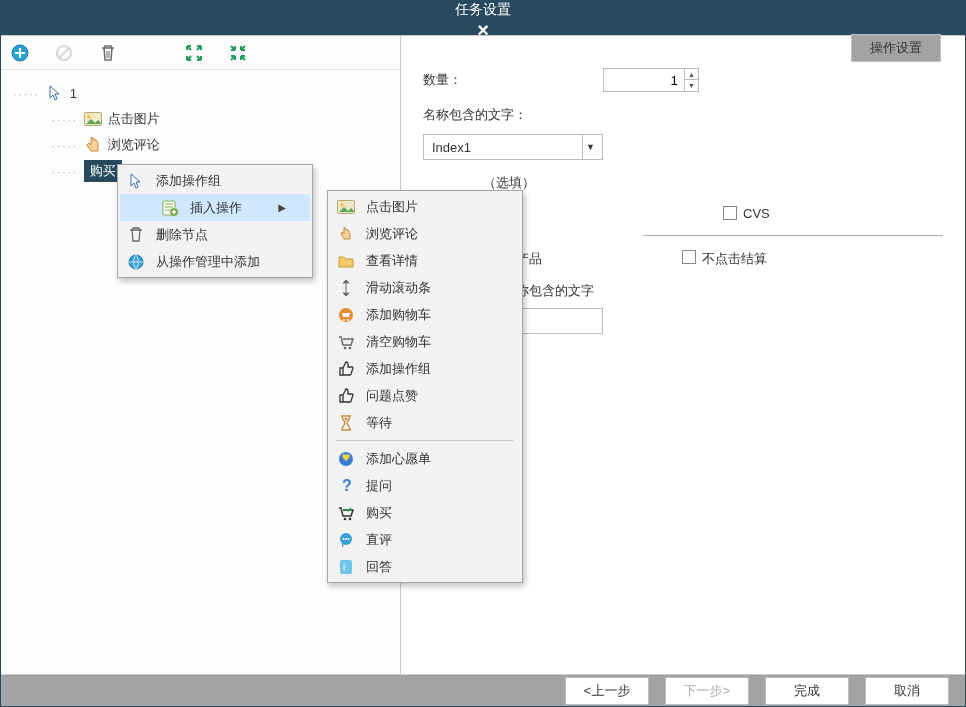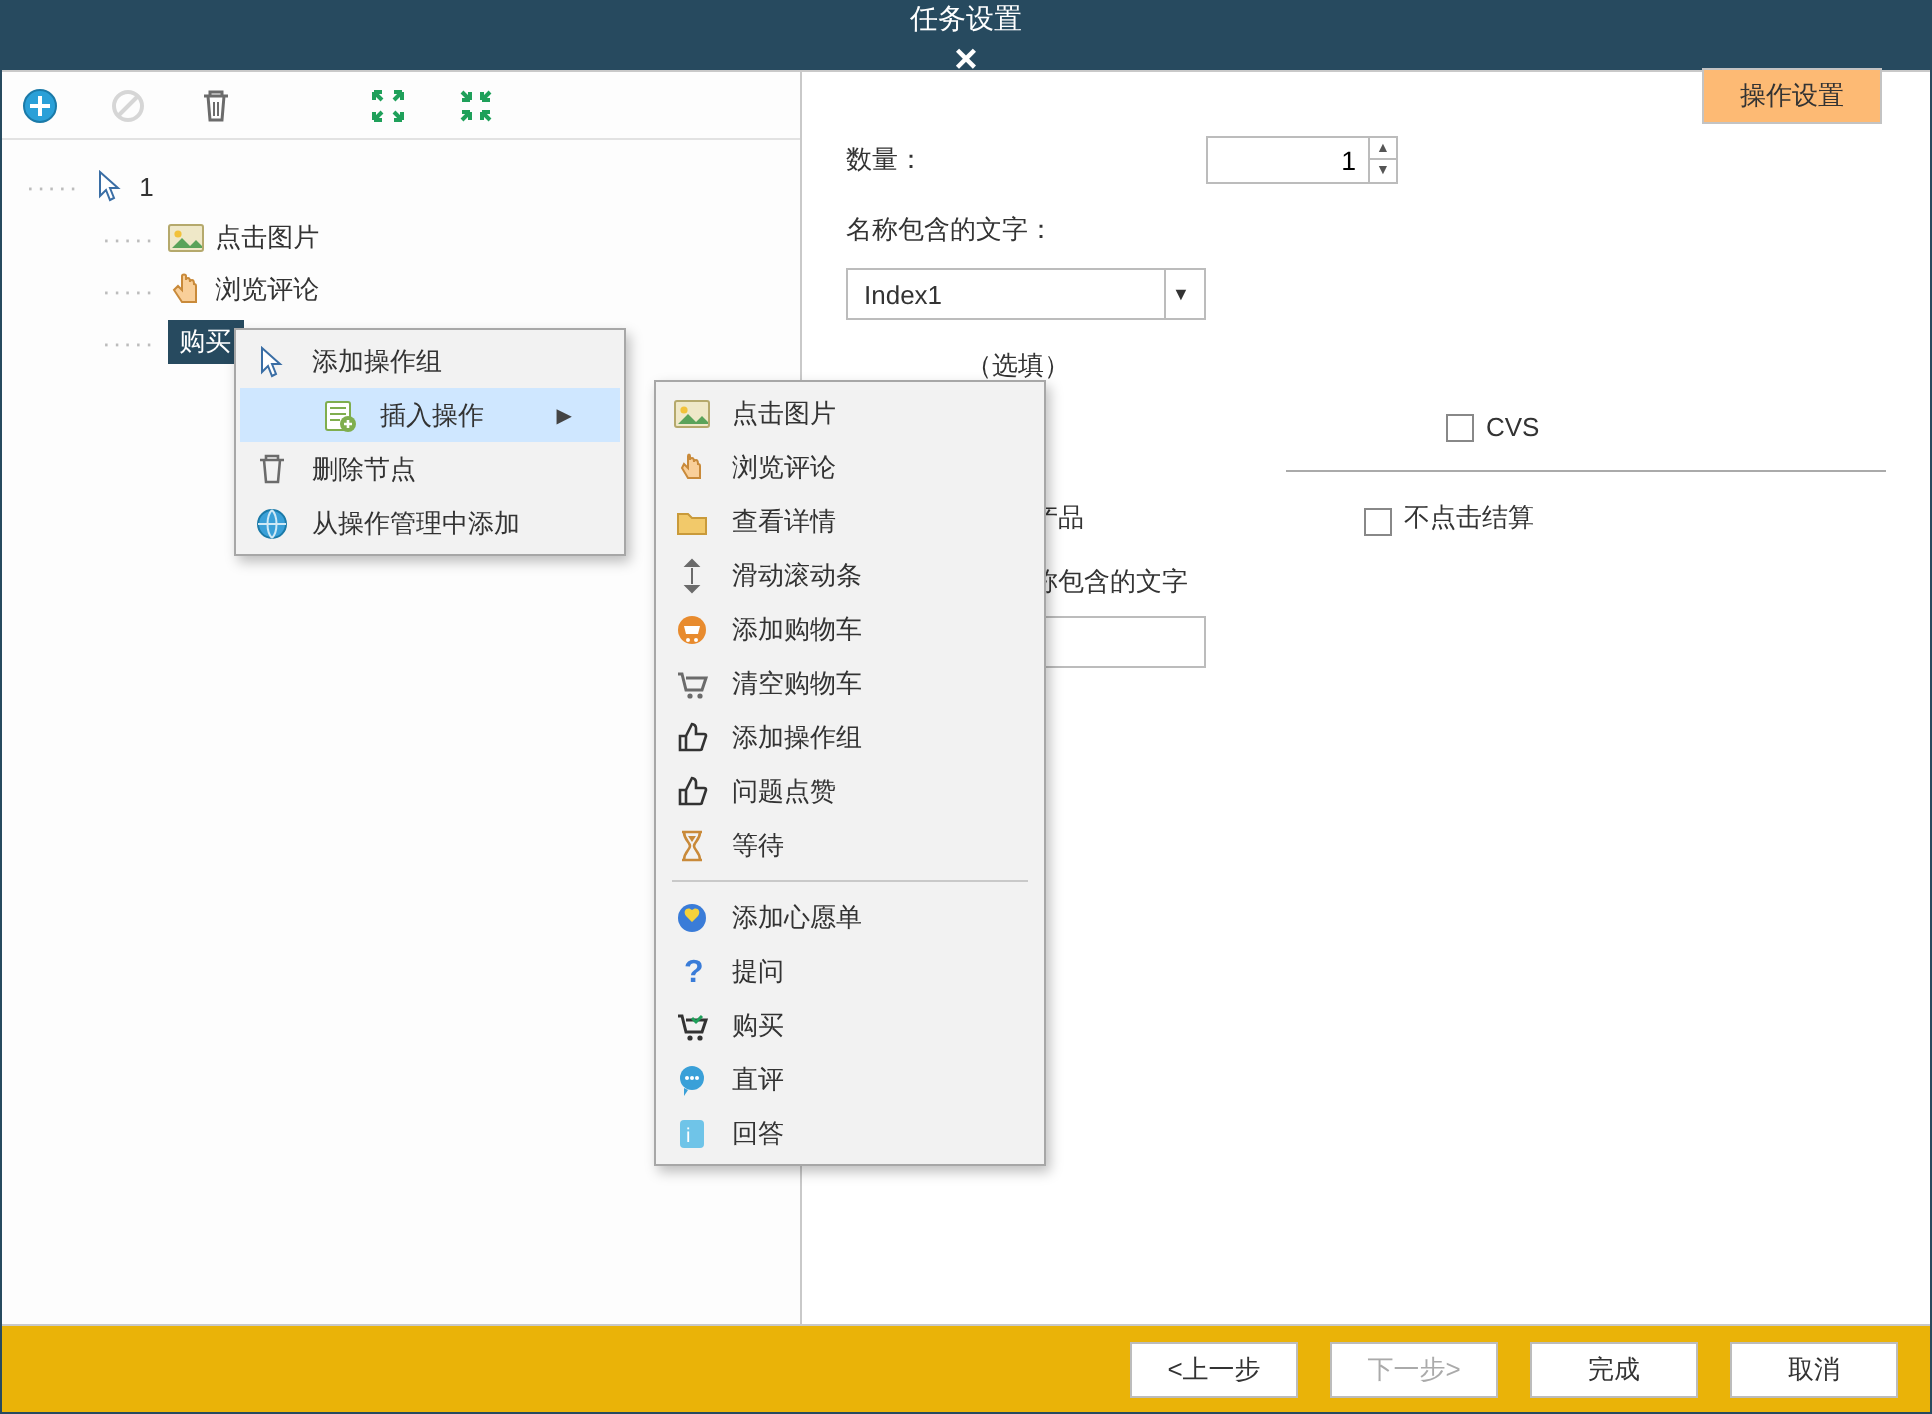--- a/index.html
+++ b/index.html
@@ -13,35 +13,35 @@
 .toolbar { height: 34px; border-bottom: 1px solid #e2e2e2; display: flex; align-items: center; padding: 0 8px; gap: 22px; }
 .tb-btn { width: 22px; height: 22px; display: flex; align-items: center; justify-content: center; cursor: pointer; }
 .tb-btn.disabled { opacity: 0.4; cursor: default; }
 .tree { padding: 10px 8px; flex: 1; position: relative; }
 .tree-row { display: flex; align-items: center; height: 26px; gap: 6px; padding-left: 4px; white-space: nowrap; }
 .tree-row.level2 { padding-left: 72px; }
 .tree-row .icon { width: 18px; height: 18px; display: flex; align-items: center; justify-content: center; }
 .tree-row.selected .lbl { background: #274a5f; color: #fff; padding: 2px 6px; }
 .dots { color: #bcbcbc; letter-spacing: 1px; }
 .right-pane { flex: 1; padding: 18px 22px; position: relative; }
-.settings-tab { position: absolute; right: 24px; top: -2px; border: 1px solid #c3c3c3; background: #fdba74; padding: 4px 18px; font-size: 13px; }
+.settings-tab { position: absolute; right: 24px; top: -2px; border: 1px solid #c3c3c3; background: #a3a3a3; padding: 4px 18px; font-size: 13px; }
 .form-row { display: flex; align-items: center; margin: 14px 0; gap: 20px; }
 .label { width: 160px; }
 .spinbox { display: flex; align-items: center; border: 1px solid #bcbcbc; height: 24px; }
 .spinbox input { width: 80px; border: none; text-align: right; padding-right: 6px; height: 22px; outline: none; }
 .spinbox .arrows { display: flex; flex-direction: column; width: 14px; border-left: 1px solid #bcbcbc; }
 .spinbox .arrows span { height: 11px; display:flex; align-items:center; justify-content:center; font-size:7px; color:#555; cursor:pointer; }
 .spinbox .arrows span:first-child { border-bottom:1px solid #bcbcbc; }
 .select { border: 1px solid #bcbcbc; height: 26px; width: 180px; display: flex; align-items: center; justify-content: space-between; padding: 0 4px 0 8px; background:#fff; }
 .select .arrow { width:16px; text-align:center; border-left:1px solid #bcbcbc; height:24px; line-height:24px; font-size:9px; }
 .textbox { border:1px solid #bcbcbc; height:26px; width:180px; padding:0 6px; background:#fff; }
-.chk { display:flex; align-items:flex-end; gap:6px; }
+.chk { display:flex; align-items:flex-start; gap:6px; }
 .chk .box { width:14px; height:14px; border:1px solid #888; background:#fff; }
 hr.sep { border:none; border-top:1px solid #aaa; margin: 6px 0 6px 220px; width: 300px; }
-.footer { height: 44px; border-top: 1px solid #c9c9c9; display: flex; align-items: center; justify-content: flex-end; padding: 0 16px; gap: 16px; background:#eab308; }
+.footer { height: 32px; border-top: 1px solid #c9c9c9; display: flex; align-items: center; justify-content: flex-end; padding: 0 16px; gap: 16px; background:#a3a3a3;font-family:Liberation Mono, monospace; }
 .btn { min-width: 84px; height: 28px; border: 1px solid #bcbcbc; background: #fff; display:flex; align-items:center; justify-content:center; cursor:pointer; }
 .btn.disabled { color:#aaa; cursor:default; }
 
 .ctx { position: absolute; background: #f2f2f2; border: 1px solid #a7a7a7; box-shadow: 2px 3px 6px rgba(0,0,0,0.25); padding: 2px; z-index: 50; }
 .ctx-row { display:flex; align-items:center; height:27px; padding: 0 24px 0 6px; gap:10px; cursor:pointer; white-space:nowrap; min-width: 190px; }
 .ctx-row.highlight { background:#cfe7ff;padding-left:40px; }
 .ctx-row .ci { width:20px; height:20px; display:flex; align-items:center; justify-content:center; }
 .ctx-row .arrow-r { margin-left:auto; font-size:10px; color:#444; }
 .ctx .ctx-sep { height:1px; background:#c9c9c9; margin: 4px 6px; }
 .ctx.sub { min-width: 140px; }

